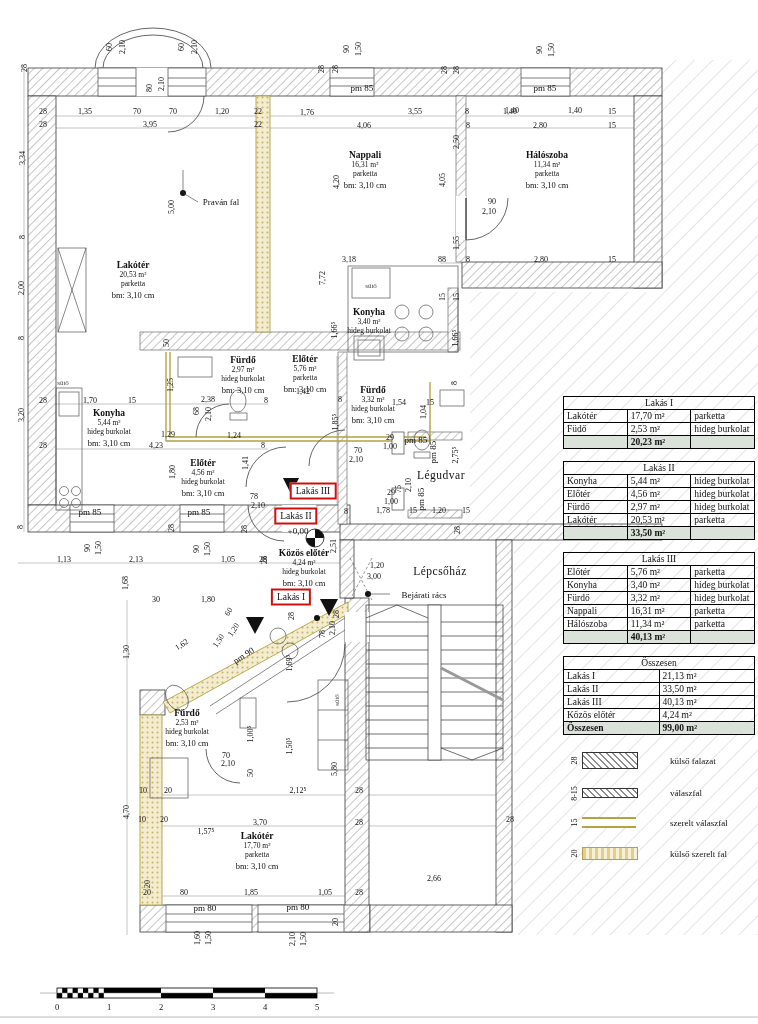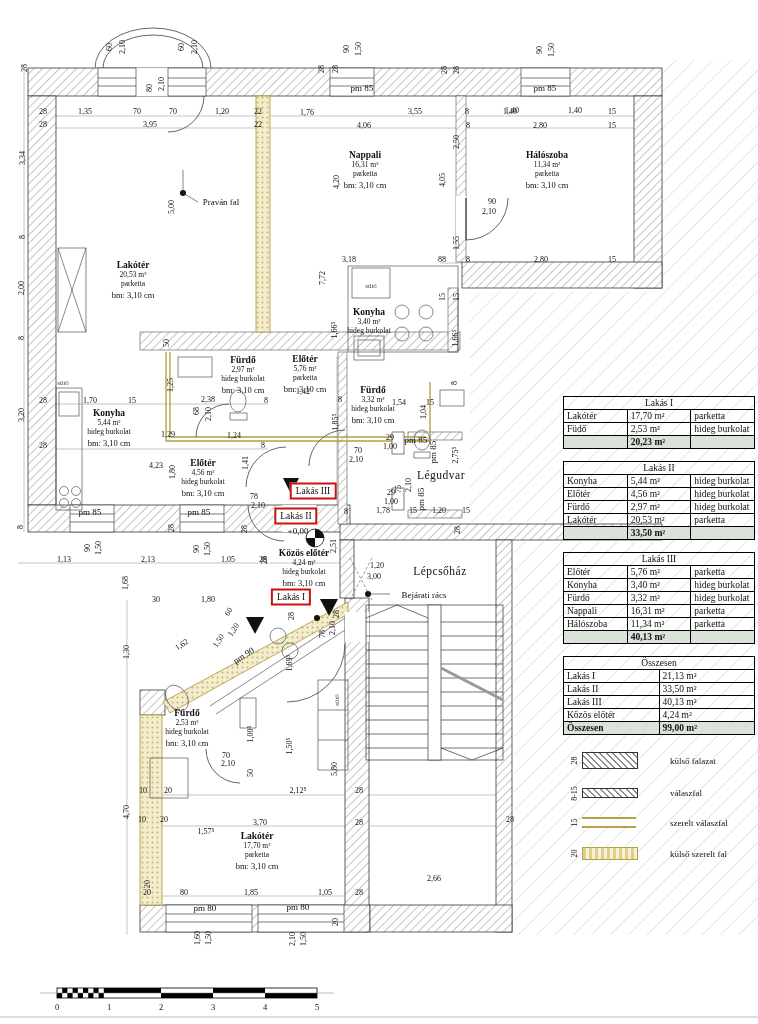--- a/index.html
+++ b/index.html
@@ -342,21 +342,21 @@
       <span class="ann " style="left: 43px; top: 401px;">28</span>
       <span class="ann " style="left: 90px; top: 401px;">1,70</span>
       <span class="ann " style="left: 132px; top: 401px;">15</span>
       <span class="ann " style="left: 208px; top: 400px;">2,38</span>
       <span class="ann " style="left: 266px; top: 401px;">8</span>
       <span class="ann " style="left: 197px; top: 411px; transform: translate(-50%, -50%) rotate(-90deg);">68</span>
       <span class="ann " style="left: 209px; top: 414px; transform: translate(-50%, -50%) rotate(-90deg);">2,10</span>
       <span class="ann " style="left: 168px; top: 435px;">1,29</span>
       <span class="ann " style="left: 234px; top: 436px;">1,24</span>
       <span class="ann " style="left: 43px; top: 446px;">28</span>
-      <span class="ann " style="left: 156px; top: 446px; margin-top: 20px;">4,23</span>
+      <span class="ann " style="left: 156px; top: 446px;">4,23</span>
       <span class="ann " style="left: 263px; top: 446px;">8</span>
       <span class="ann " style="left: 303px; top: 392px;">1,42</span>
       <span class="ann " style="left: 340px; top: 400px;">8</span>
       <span class="ann " style="left: 399px; top: 403px;">1,54</span>
       <span class="ann " style="left: 430px; top: 403px;">15</span>
       <span class="ann " style="left: 424px; top: 412px; transform: translate(-50%, -50%) rotate(-90deg);">1,04</span>
       <span class="ann " style="left: 336px; top: 422px; transform: translate(-50%, -50%) rotate(-90deg);">1,85⁵</span>
       <span class="ann " style="left: 390px; top: 438px;">29</span>
       <span class="ann " style="left: 390px; top: 447px;">1,00</span>
       <span class="ann lab" style="left: 416px; top: 440px;">pm 85</span>
@@ -381,21 +381,21 @@
       <span class="ann " style="left: 439px; top: 511px;">1,20</span>
       <span class="ann " style="left: 466px; top: 511px;">15</span>
       <span class="ann " style="left: 172px; top: 528px; transform: translate(-50%, -50%) rotate(-90deg);">28</span>
       <span class="ann " style="left: 245px; top: 529px; transform: translate(-50%, -50%) rotate(-90deg);">28</span>
       <span class="ann " style="left: 458px; top: 530px; transform: translate(-50%, -50%) rotate(-90deg);">28</span>
       <span class="ann " style="left: 88px; top: 548px; transform: translate(-50%, -50%) rotate(-90deg);">90</span>
       <span class="ann " style="left: 99px; top: 548px; transform: translate(-50%, -50%) rotate(-90deg);">1,50</span>
       <span class="ann " style="left: 197px; top: 549px; transform: translate(-50%, -50%) rotate(-90deg);">90</span>
       <span class="ann " style="left: 208px; top: 549px; transform: translate(-50%, -50%) rotate(-90deg);">1,50</span>
       <span class="ann " style="left: 64px; top: 560px;">1,13</span>
-      <span class="ann " style="left: 148px; top: 560px;">2,13</span>
+      <span class="ann " style="left: 136px; top: 560px;">2,13</span>
       <span class="ann " style="left: 228px; top: 560px;">1,05</span>
       <span class="ann " style="left: 263px; top: 560px;">28</span>
       <span class="ann lab" style="left: 298px; top: 531px;">+0,00</span>
       <span class="ann " style="left: 334px; top: 546px; transform: translate(-50%, -50%) rotate(-90deg);">2,51</span>
       <span class="ann " style="left: 265px; top: 560px; transform: translate(-50%, -50%) rotate(-90deg);">28</span>
       <span class="ann " style="left: 377px; top: 566px;">1,20</span>
       <span class="ann " style="left: 374px; top: 577px;">3,00</span>
       <span class="ann big" style="left: 440px; top: 572px;">Lépcsőház</span>
       <span class="ann lab" style="left: 424px; top: 595px;">Bejárati rács</span>
       <span class="ann big" style="left: 441px; top: 476px;">Légudvar</span>

